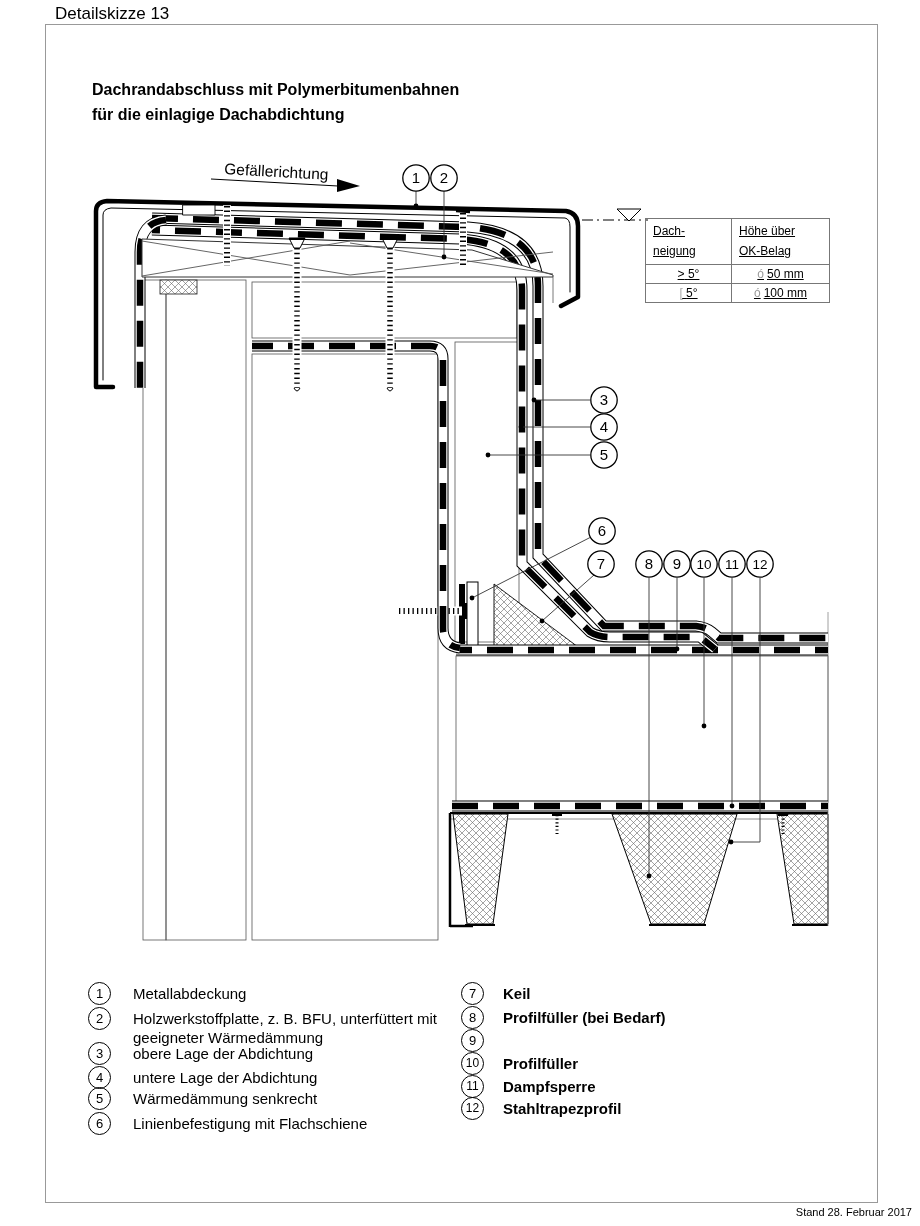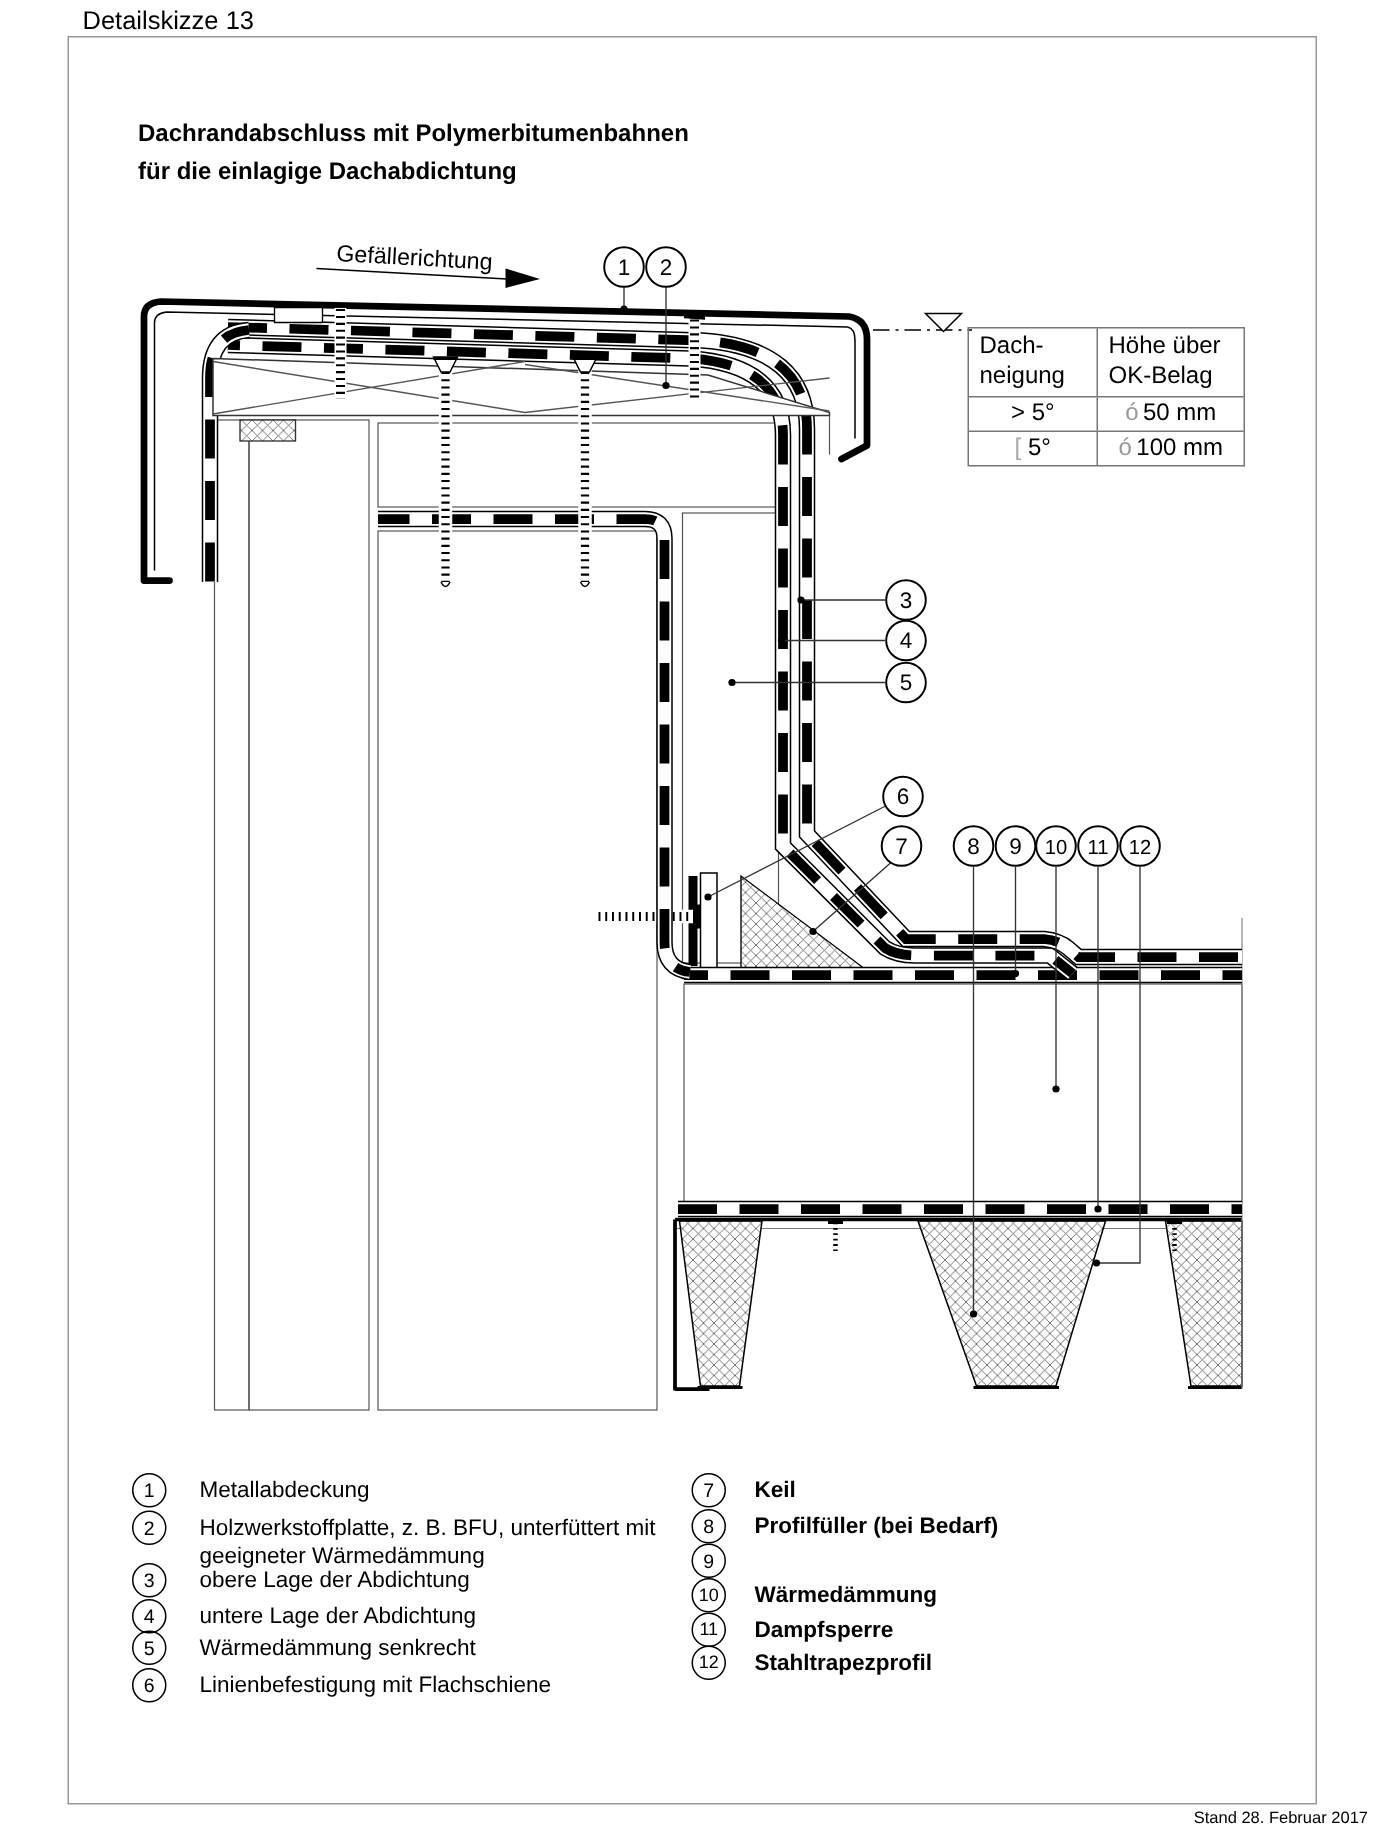--- a/index.html
+++ b/index.html
@@ -13,21 +13,21 @@
   
   .mb1{fill:none;stroke:#000;stroke-width:11;}
   .mb2{fill:none;stroke:#fff;stroke-width:9;}
   .mb3{fill:none;stroke:#000;stroke-width:6.5;stroke-dasharray:26 15;}
   .thin{stroke:#555;stroke-width:0.8;fill:none;}
   .lead{stroke:#333;stroke-width:0.9;fill:none;}
   .callout circle{fill:#fff;stroke:#000;stroke-width:1.3;}
   .callout text{font-size:15px;font-weight:500;text-anchor:middle;font-family:"Liberation Sans",sans-serif;}
   .callout text.sm{font-size:13.5px;}
   
-  #slope-table{position:absolute;left:645px;top:218px;width:183px;border:1px solid #777;font-size:16px;}
+  #slope-table{position:absolute;left:645px;top:218px;width:183px;border:1px solid #777;font-size:12px;text-decoration:underline;}
   #slope-table .hdr{display:flex;border-bottom:1px solid #777;}
   #slope-table .row{display:flex;border-bottom:1px solid #777;}
   #slope-table .row:last-child{border-bottom:none;}
   .c1{width:86px;border-right:1px solid #777;box-sizing:border-box;}
   .c2{flex:1;}
   .hdr .c1,.hdr .c2{padding:2px 0 3px 7px;line-height:20px;}
   .row .c1,.row .c2{text-align:center;padding:2px 0;}
   .sign-light{color:#aaa;font-weight:300;}
   .hsign{color:#999;font-weight:300;margin-right:3px;}
   
@@ -334,21 +334,21 @@
     </div>
   <div class="leg-item rg" style="left:461px;top:1006px">
       <span class="leg-circle">8</span>
       <span class="leg-label">Profilfüller (bei Bedarf)</span>
     </div>
   <div class="leg-item rg" style="left:461px;top:1029px">
       <span class="leg-circle">9</span>
     </div>
   <div class="leg-item rg" style="left:461px;top:1052px">
       <span class="leg-circle sm">10</span>
-      <span class="leg-label">Wärmedämmung</span>
+      <span class="leg-label">Profilfüller</span>
     </div>
   <div class="leg-item rg" style="left:461px;top:1075px">
       <span class="leg-circle sm">11</span>
       <span class="leg-label">Dampfsperre</span>
     </div>
   <div class="leg-item rg" style="left:461px;top:1097px">
       <span class="leg-circle sm">12</span>
       <span class="leg-label">Stahltrapezprofil</span>
     </div>
 

